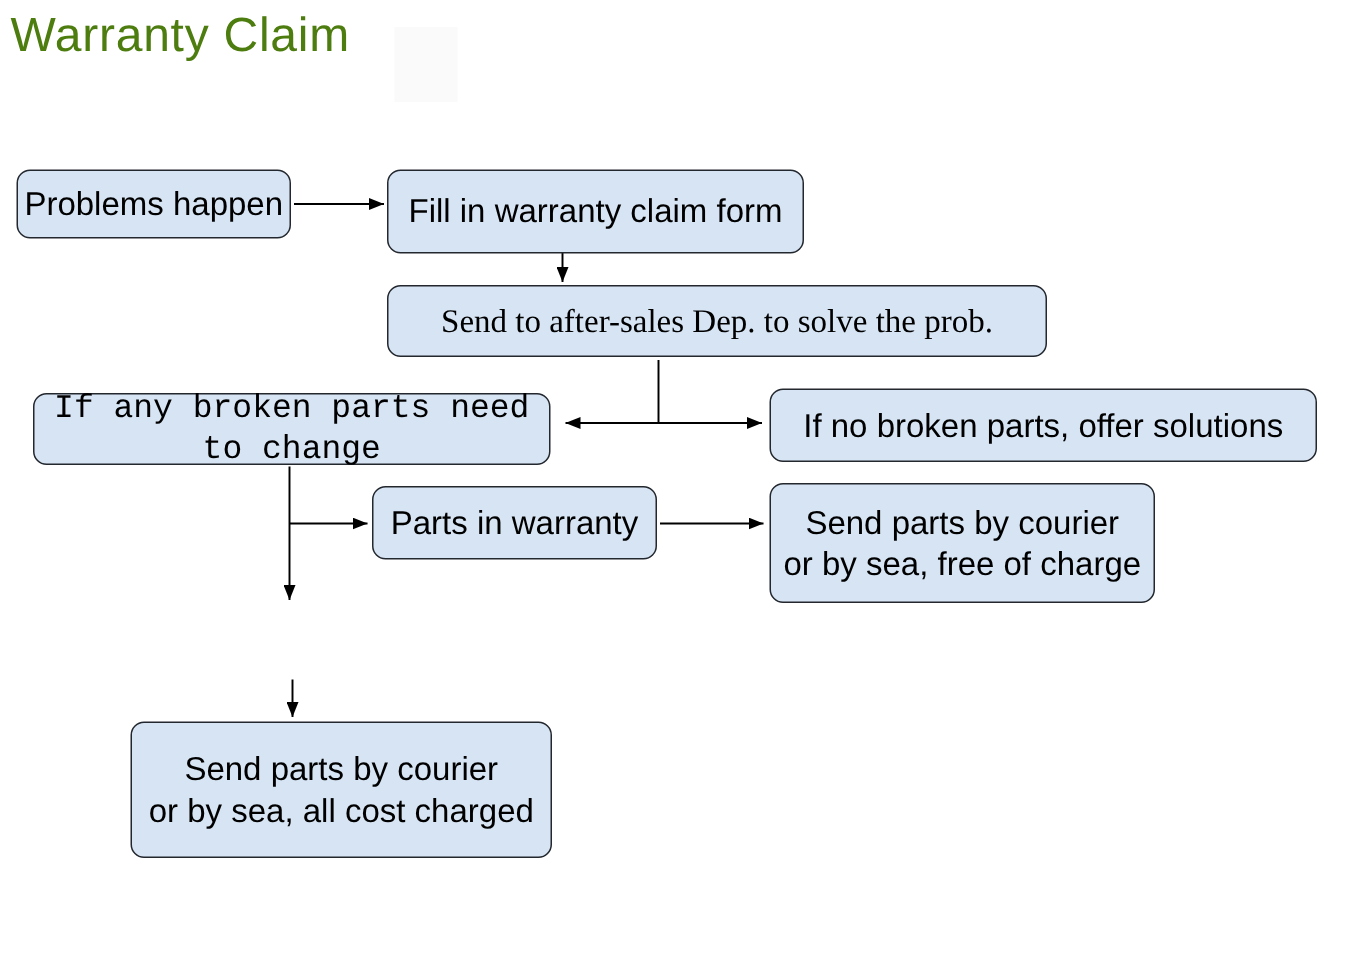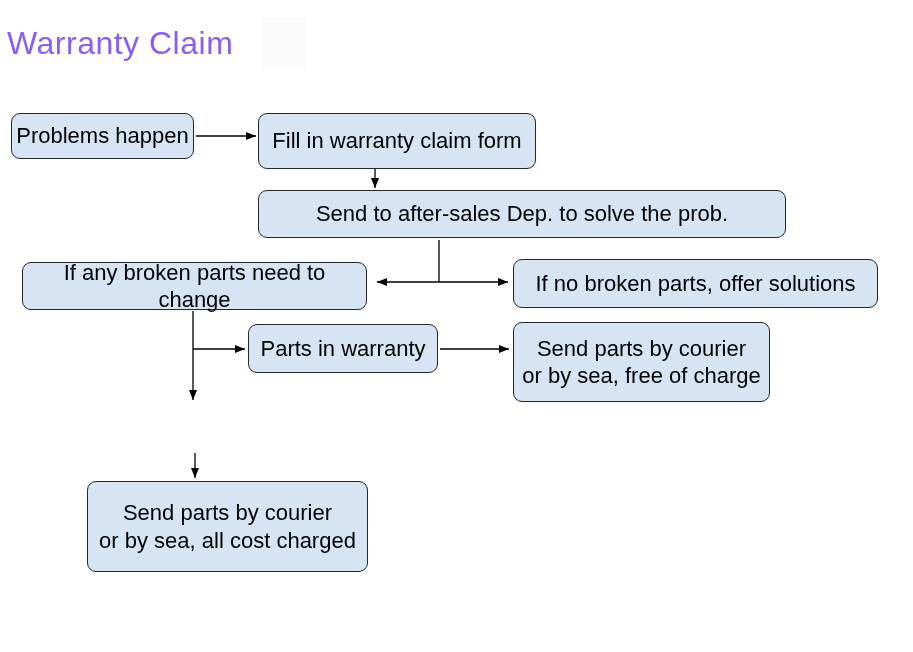--- a/index.html
+++ b/index.html
@@ -10,24 +10,24 @@
     position: relative;
     width: 913px;
     height: 652px;
     background: #ffffff;
     overflow: hidden;
   }
 
   .page-title {
     position: absolute;
     left: 7px;
-    top: 26px;
+    top: 6px;
     font-size: 32px;
     line-height: 1.12;
-    color: #8b5cf6;
+    color: #4d7c0f;
     letter-spacing: 0.5px;
   }
 
   .title-artifact {
     position: absolute;
     left: 263px;
     top: 18px;
     width: 42px;
     height: 50px;
     background: #fafafa;
@@ -44,22 +44,22 @@
     text-align: center;
     font-size: 22px;
     line-height: 1.25;
     color: #000000;
     white-space: pre-line;
     padding: 0 4px;
   }
 
   .n0 { left: 11px;  top: 113px; width: 183px; height: 46px; }
   .n1 { left: 258px; top: 113px; width: 278px; height: 56px; }
-  .n2 { left: 258px; top: 190px; width: 528px; height: 48px; }
-  .n3 { left: 22px;  top: 262px; width: 345px; height: 48px; }
+  .n2 { left: 258px; top: 190px; width: 440px; height: 48px; font-family: Liberation Serif, serif; }
+  .n3 { left: 22px;  top: 262px; width: 345px; height: 48px; font-family: Liberation Mono, monospace; }
   .n4 { left: 513px; top: 259px; width: 365px; height: 49px; }
   .n5 { left: 248px; top: 324px; width: 190px; height: 49px; }
   .n6 { left: 513px; top: 322px; width: 257px; height: 80px; }
   .n7 { left: 86px;  top: 403px; width: 217px; height: 49px; }
   .n8 { left: 87px;  top: 481px; width: 281px; height: 91px; }
 
   .connector-layer {
     position: absolute;
     left: 0;
     top: 0;

